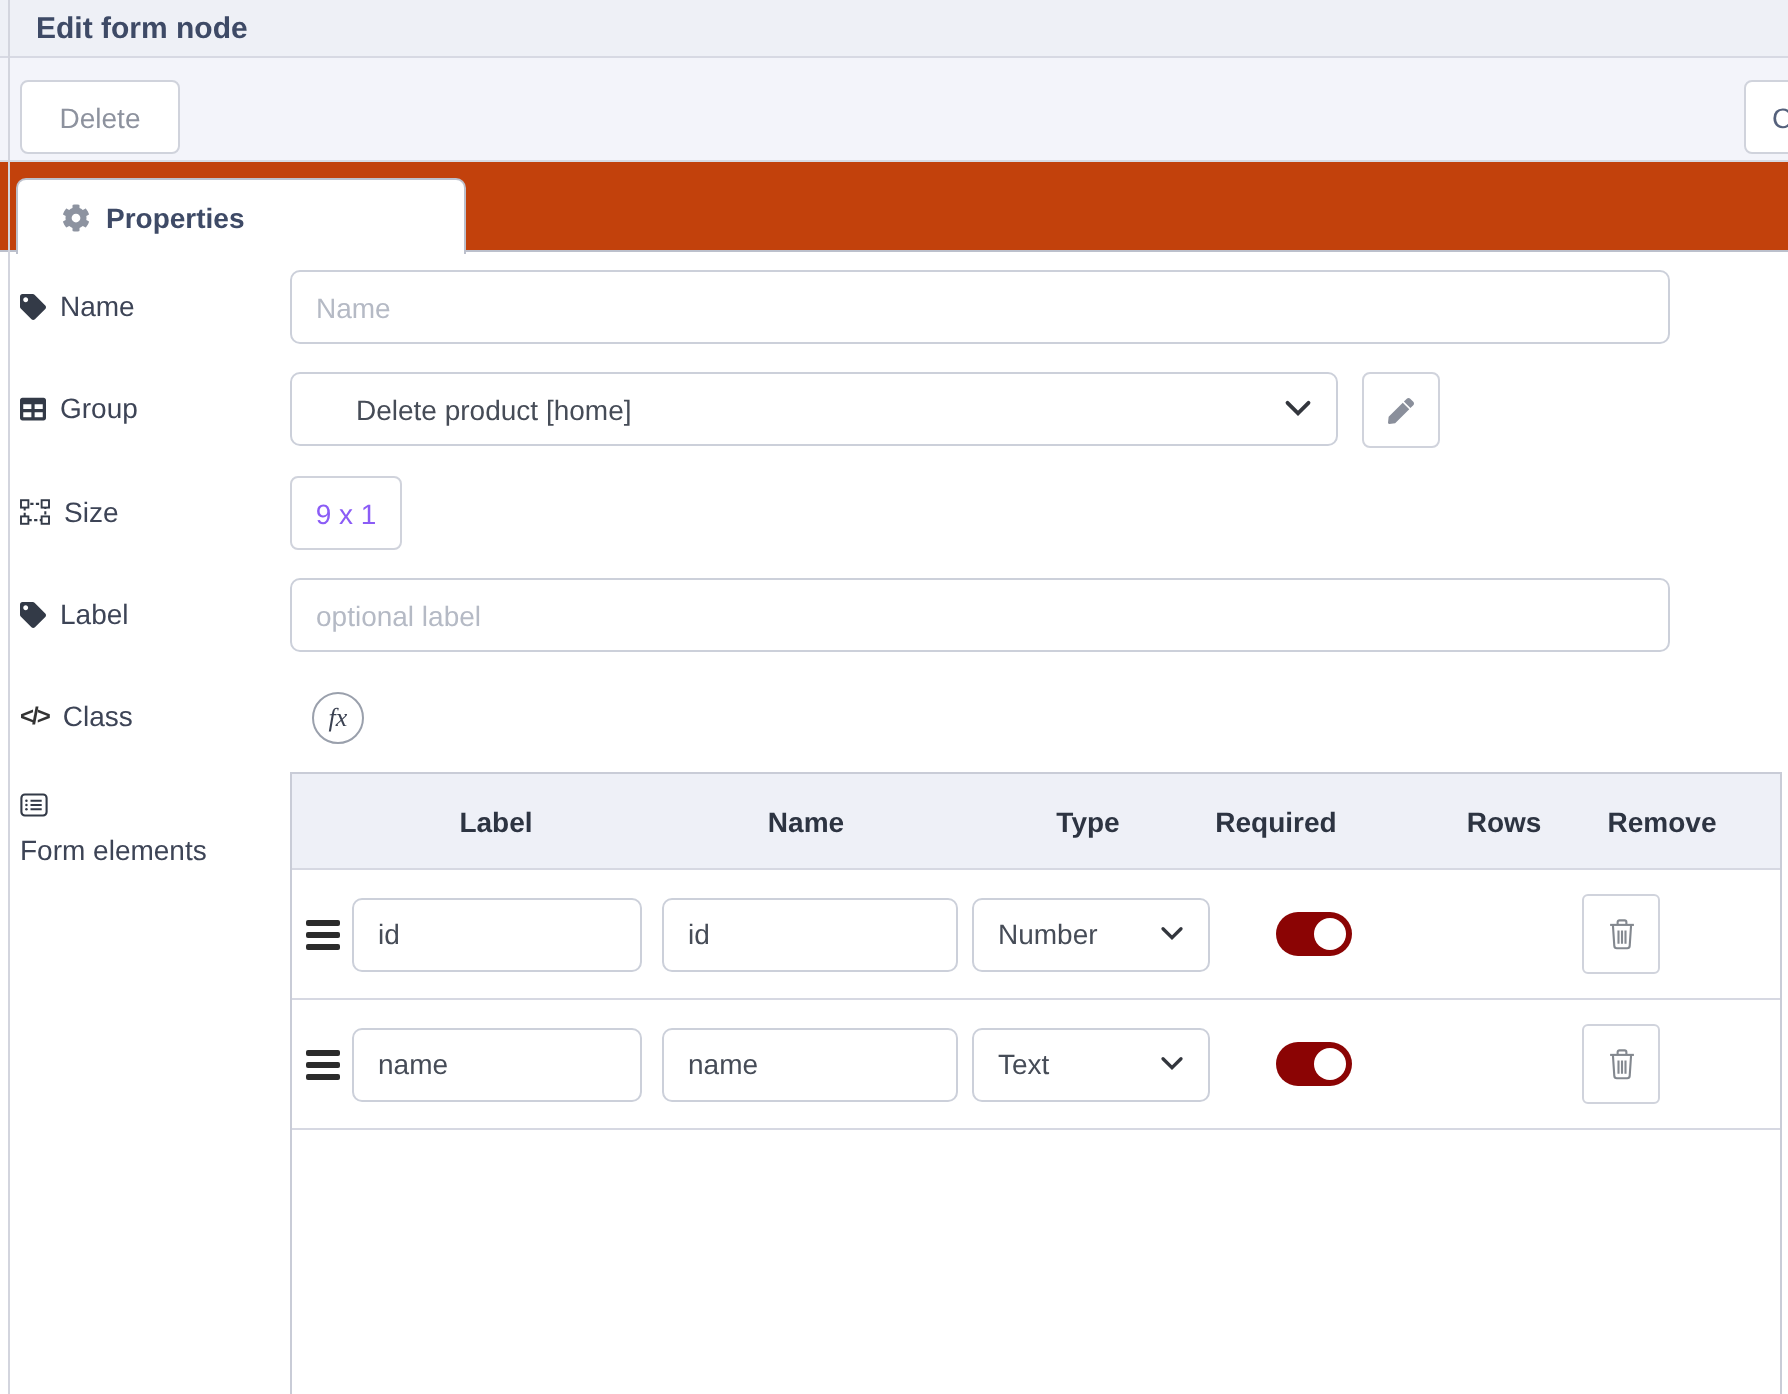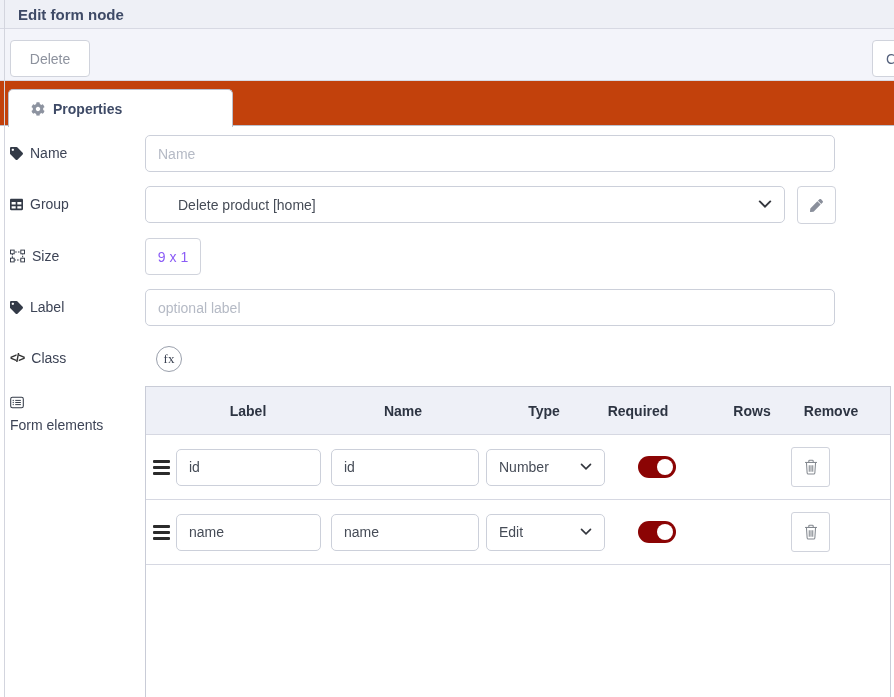--- a/index.html
+++ b/index.html
@@ -38,27 +38,27 @@
             align-items:center; gap:7px; font-size:14px; color:#3d4456; }
   .flabel.wrap { flex-wrap:wrap; row-gap:8px; padding-right:36px; }
   .tinput { height:37px; border:1px solid #ccd0da; border-radius:5px; padding:0 12px;
             font-size:14px; color:#464c57; font-family:inherit; background:#fff; }
   .tinput::placeholder { color:#b5bac5; }
   .wide { width:690px; }
   .selbox { height:37px; border:1px solid #ccd0da; border-radius:5px; background:#fff;
             display:flex; align-items:center; padding:0 12px; font-size:14px;
             color:#464c57; cursor:pointer; }
   .selbox .seltext { flex:1; }
-  .group-sel { width:640px;padding-left:32px; }
+  .group-sel { width:524px;padding-left:32px; }
   .iconbtn { width:39px; height:38px; margin-left:12px; display:flex;
              align-items:center; justify-content:center; }
   .size-btn { width:56px; height:37px; font-size:14px; color:#8b5cf6; }
   .fx-btn { width:26px; height:26px; margin-left:11px; margin-top:6px; border-radius:50%;
             border:1px solid #9aa0ac; background:#fff; color:#3b4252;
-            font-family:"Liberation Serif","DejaVu Serif",serif; 
+            font-family:"Liberation Serif","DejaVu Serif",serif; font-style:italic;
             font-size:13px; display:flex; align-items:center; justify-content:center; cursor:pointer; }
 
   
   .eltable { position:relative; width:746px; height:312px;
              border:1px solid #c9ccd7; border-bottom:none; background:#fff; }
   .ethead { position:relative; height:48px; background:#eef0f7; border-bottom:1px solid #d6d8e2; }
   .ethead span { position:absolute; top:50%; transform:translate(-50%,-50%);
                  font-size:14px; font-weight:bold; color:#2d3442; white-space:nowrap; }
   .erow { position:relative; height:65px; border-bottom:1px solid #d6d8e2;
           display:flex; align-items:center; }
@@ -239,21 +239,21 @@
 
         <div class="erow">
           <div class="drag-handle">
               <i></i>
               <i></i>
               <i></i>
             </div>
           <input class="tinput cell-label" value="name" style="">
           <input class="tinput cell-name" value="name" style="">
           <div class="selbox cell-type">
-            <span class="seltext">Edit</span>
+            <span class="seltext">Text</span>
             <span class="chev">
               <svg width="12" height="8" viewBox="0 0 16 10">
                   <path d="M2 1.5l6 6 6-6" stroke="#33363d" stroke-width="2.2" fill="none" stroke-linecap="round"></path>
                 </svg>
             </span>
           </div>
           <div class="toggle">
               <span class="knob"></span>
             </div>
           <button class="trash-btn">

